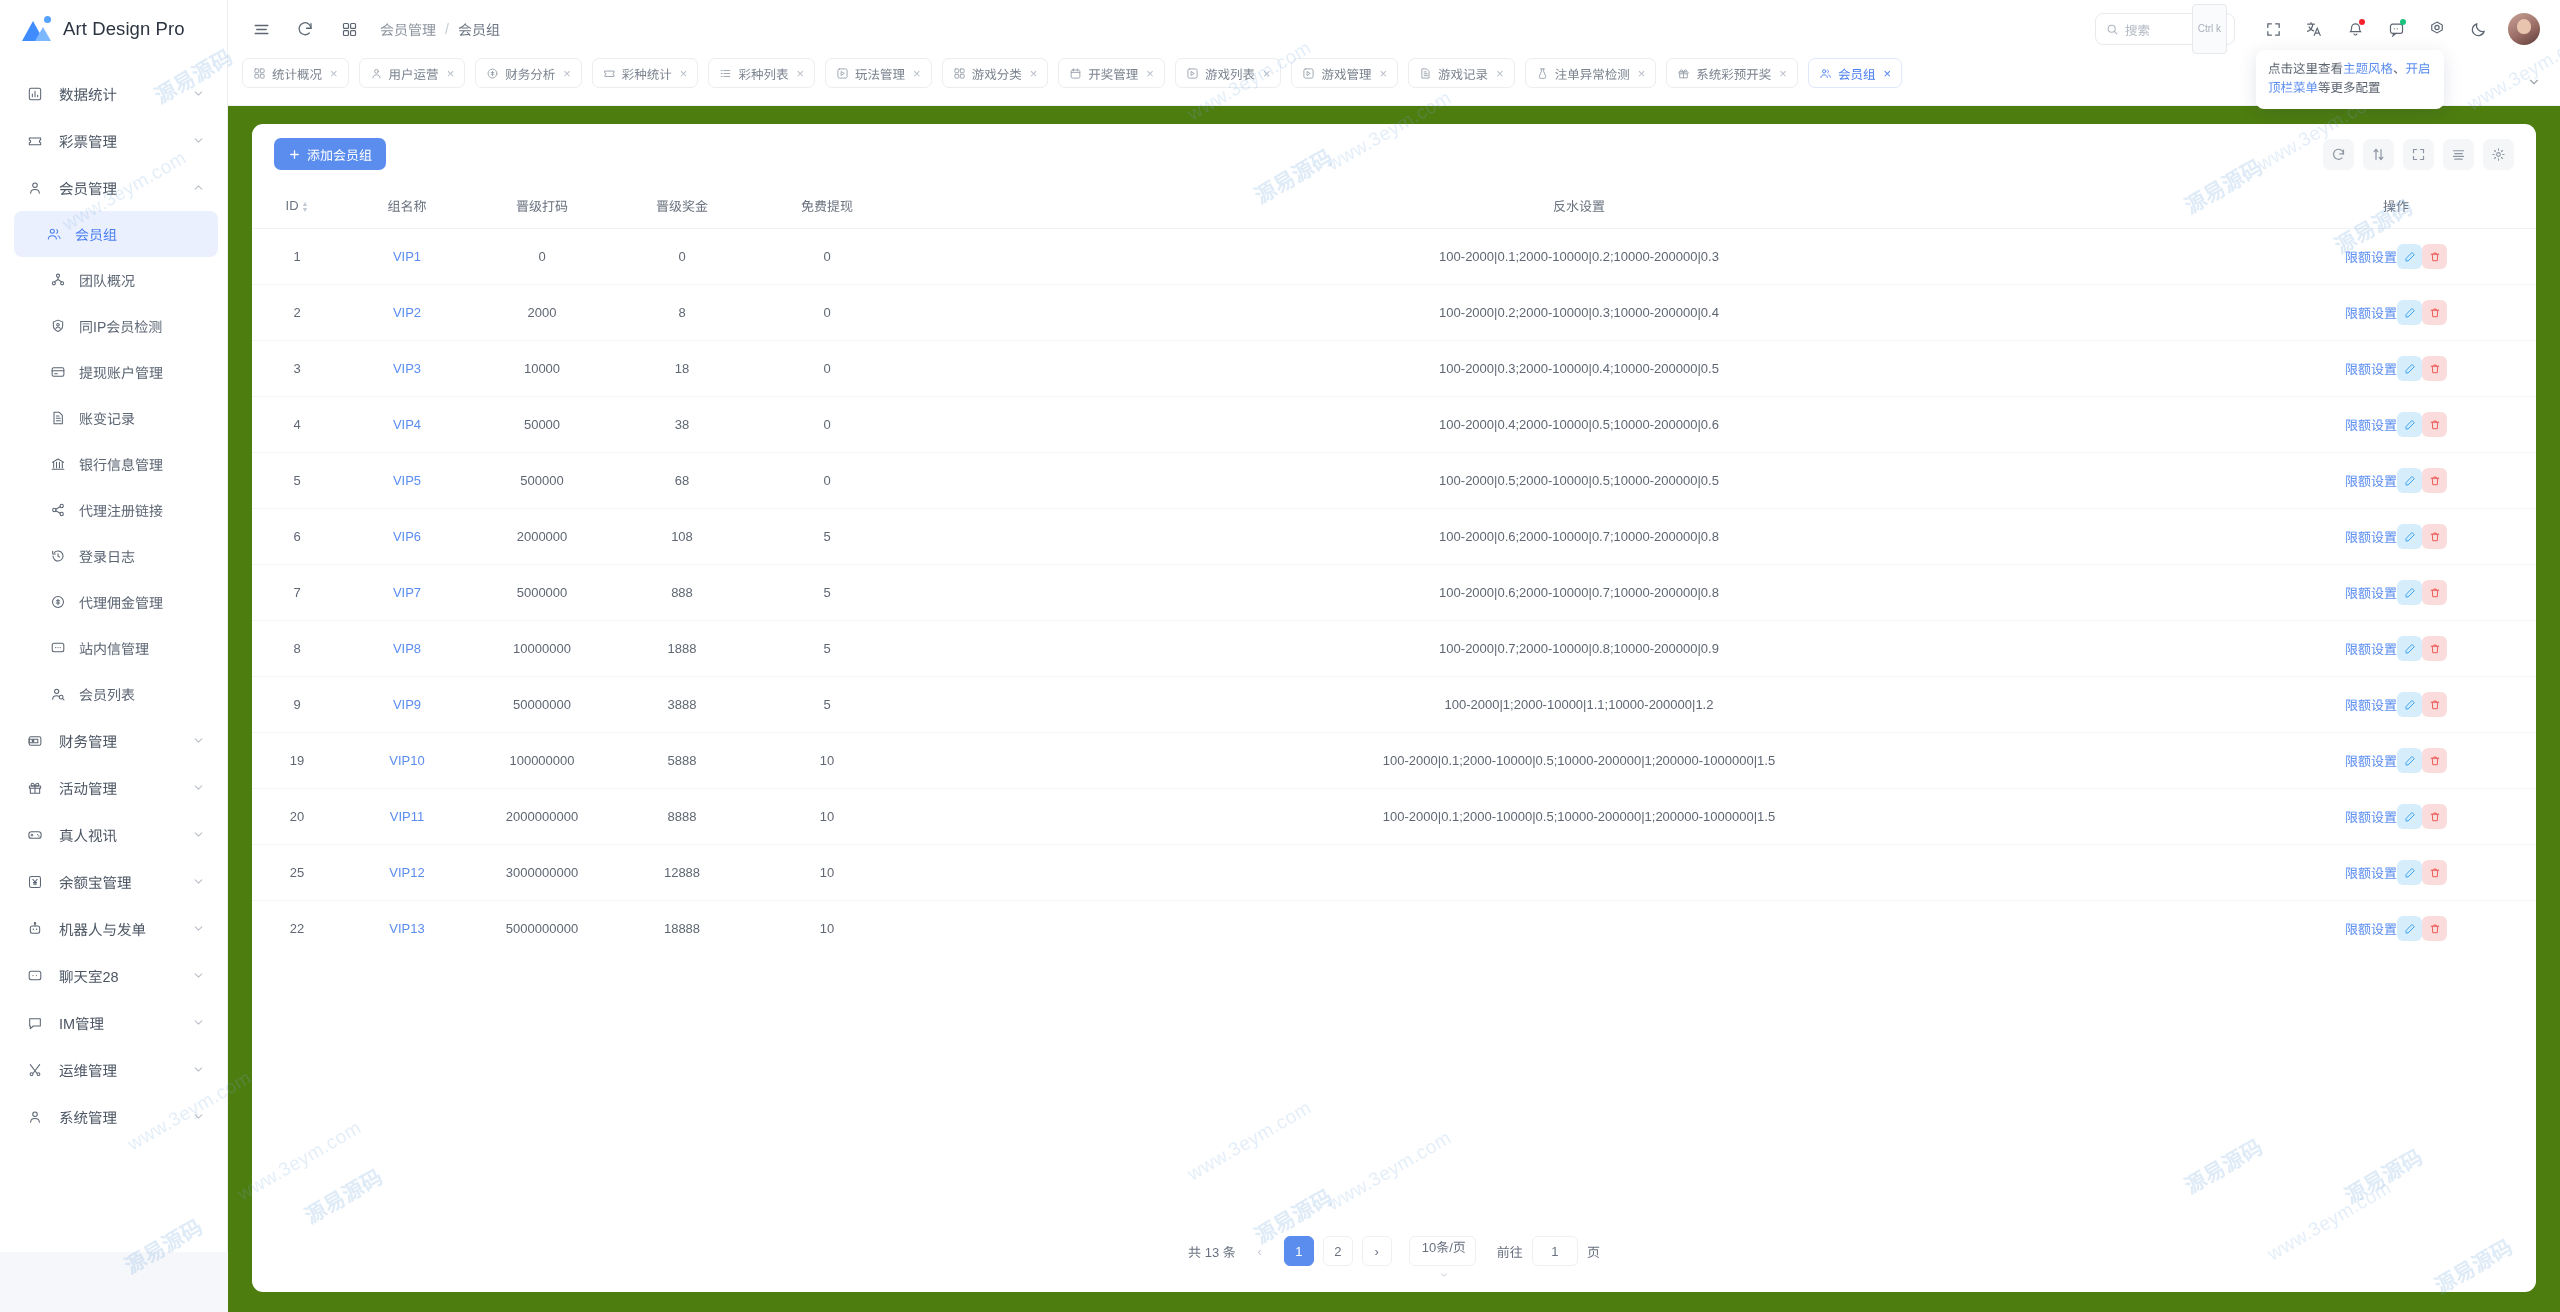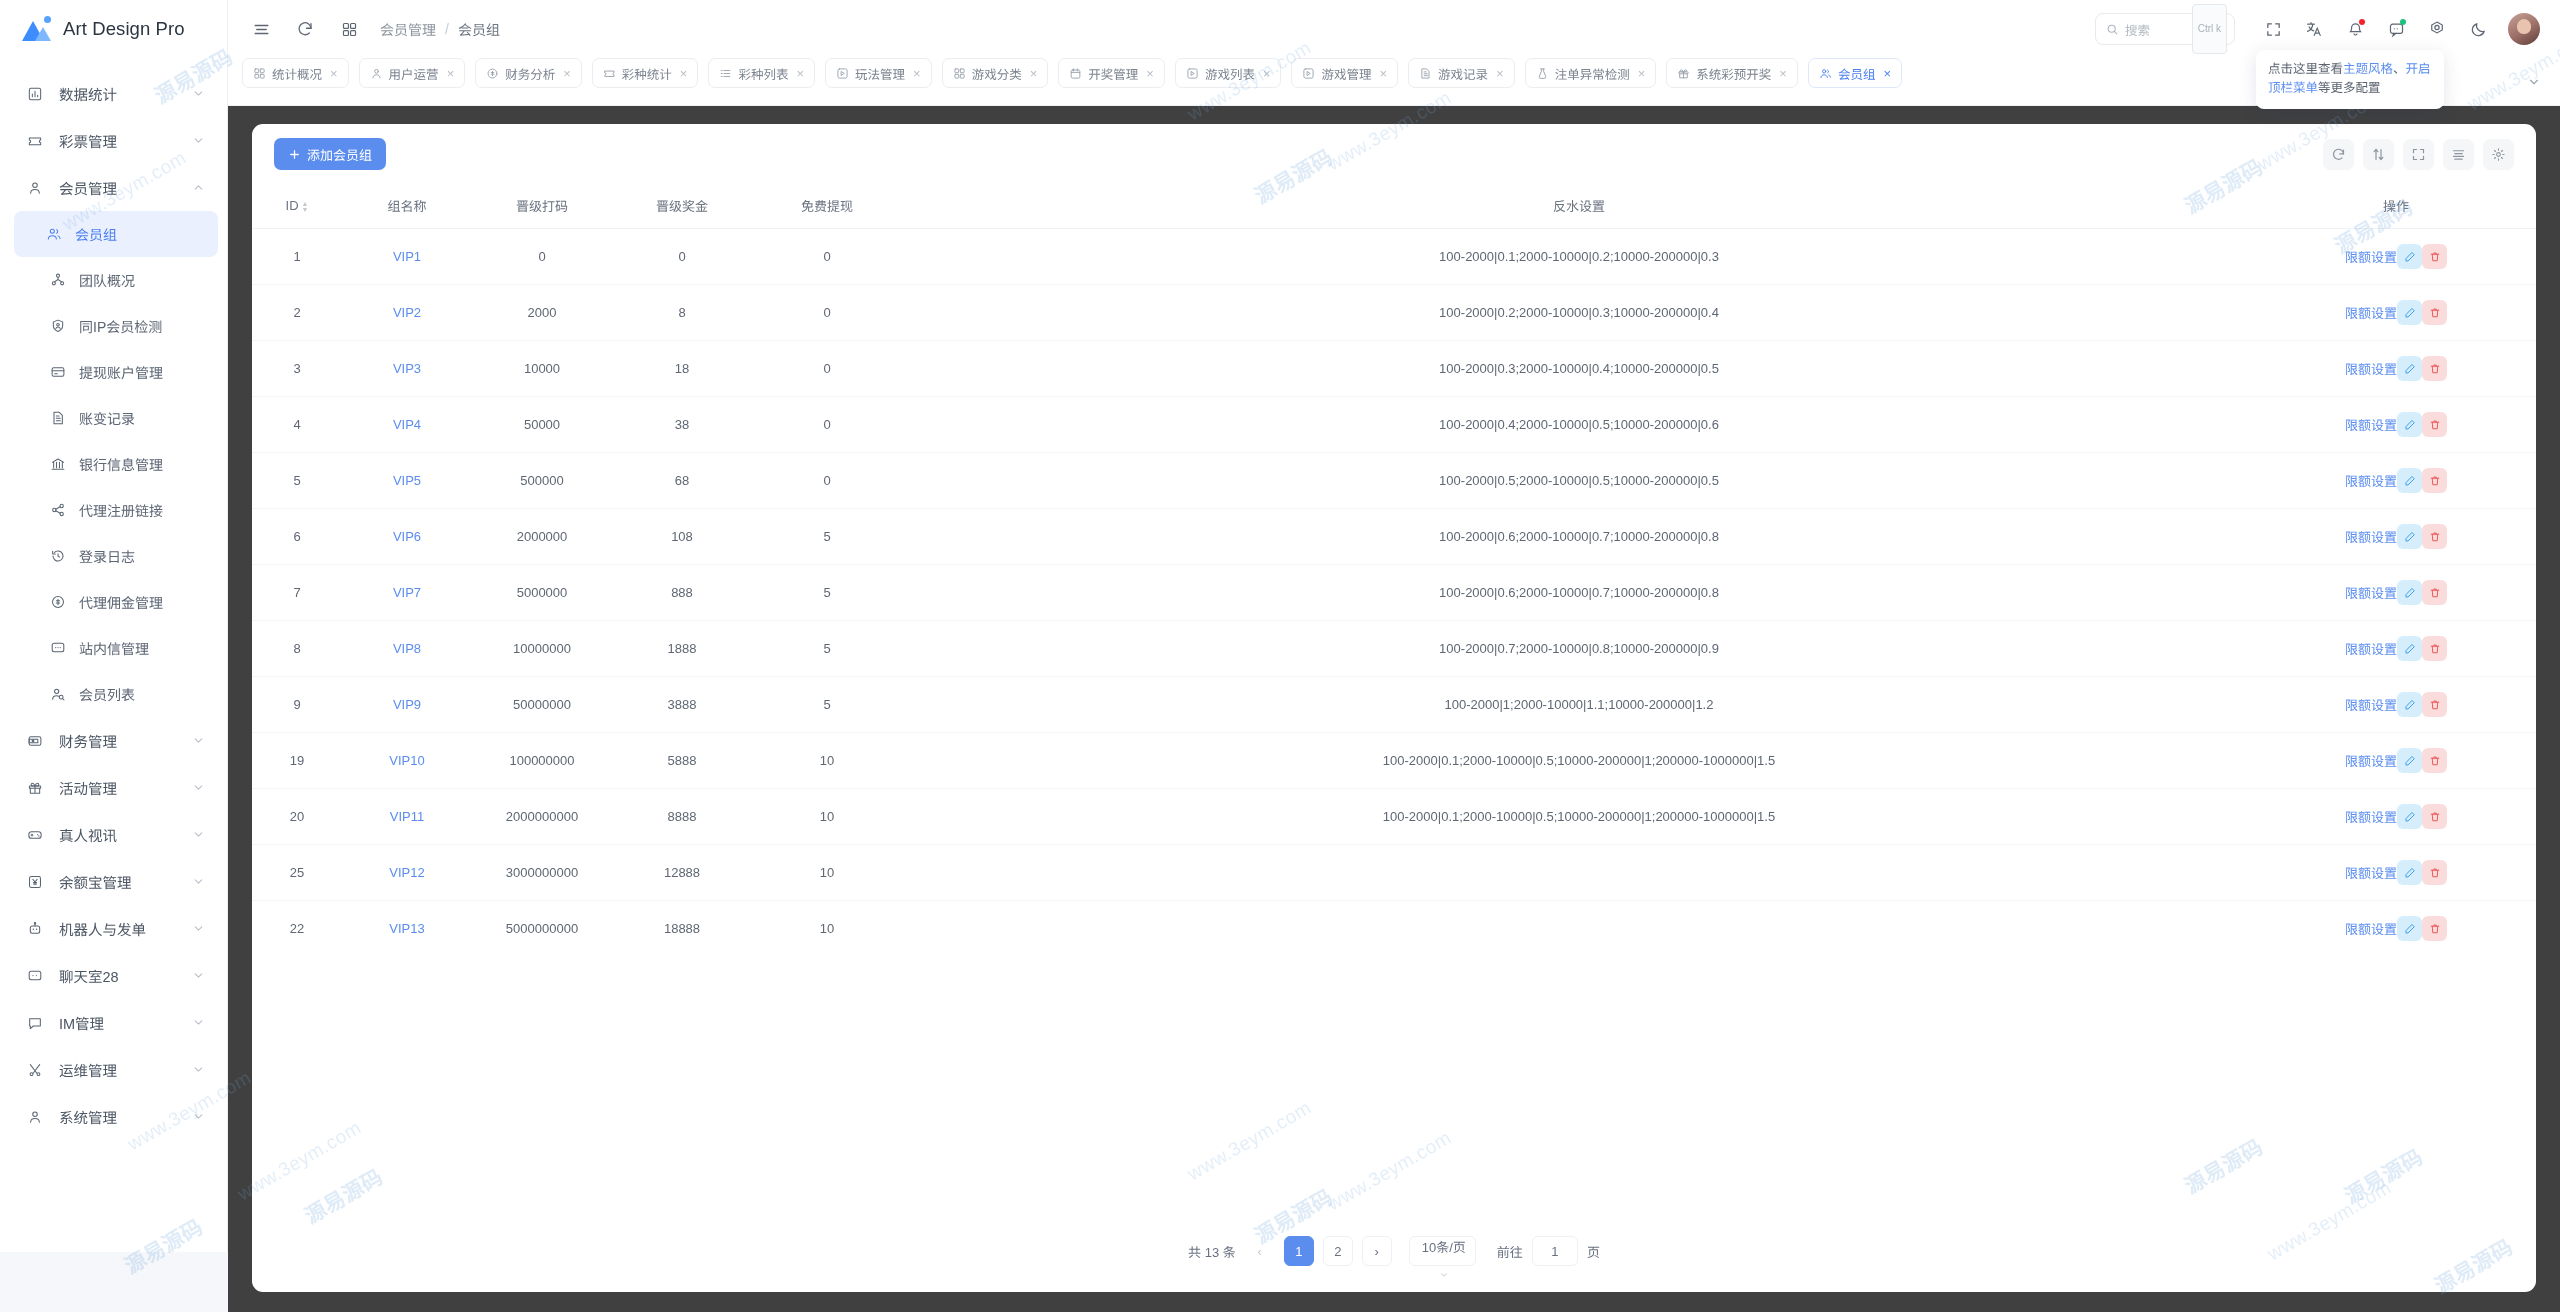--- a/index.html
+++ b/index.html
@@ -115,21 +115,21 @@
   
   #tooltip {
     position: absolute; left: 2256px; top: 50px; width: 188px;
     background: #fff; border-radius: 8px; padding: 10px 12px;
     box-shadow: 0 4px 18px rgba(30,50,90,.13); font-size: 12.5px; line-height: 1.55;
     color: #5c6470; z-index: 60;
   }
   #tooltip b { color: #5b8def; font-weight: 400; }
 
   
-  #content { position: absolute; left: 228px; top: 106px; right: 0; bottom: 0; background: #404040; z-index: 10; }
+  #content { position: absolute; left: 228px; top: 106px; right: 0; bottom: 0; background: #4d7c0f; z-index: 10; }
   .card {
     position: absolute; left: 24px; right: 24px; top: 18px; bottom: 20px;
     background: #fff; border-radius: 11px;
   }
   .card-toolbar { height: 60px; display: flex; align-items: center; padding: 0 22px; }
   .btn-primary {
     height: 32px; border-radius: 7px; background: #5b8def; color: #fff; font-size: 13px;
     display: flex; align-items: center; gap: 6px; padding: 0 14px; cursor: pointer; border: none;
   }
   .tool-icons { margin-left: auto; display: flex; gap: 9px; }

